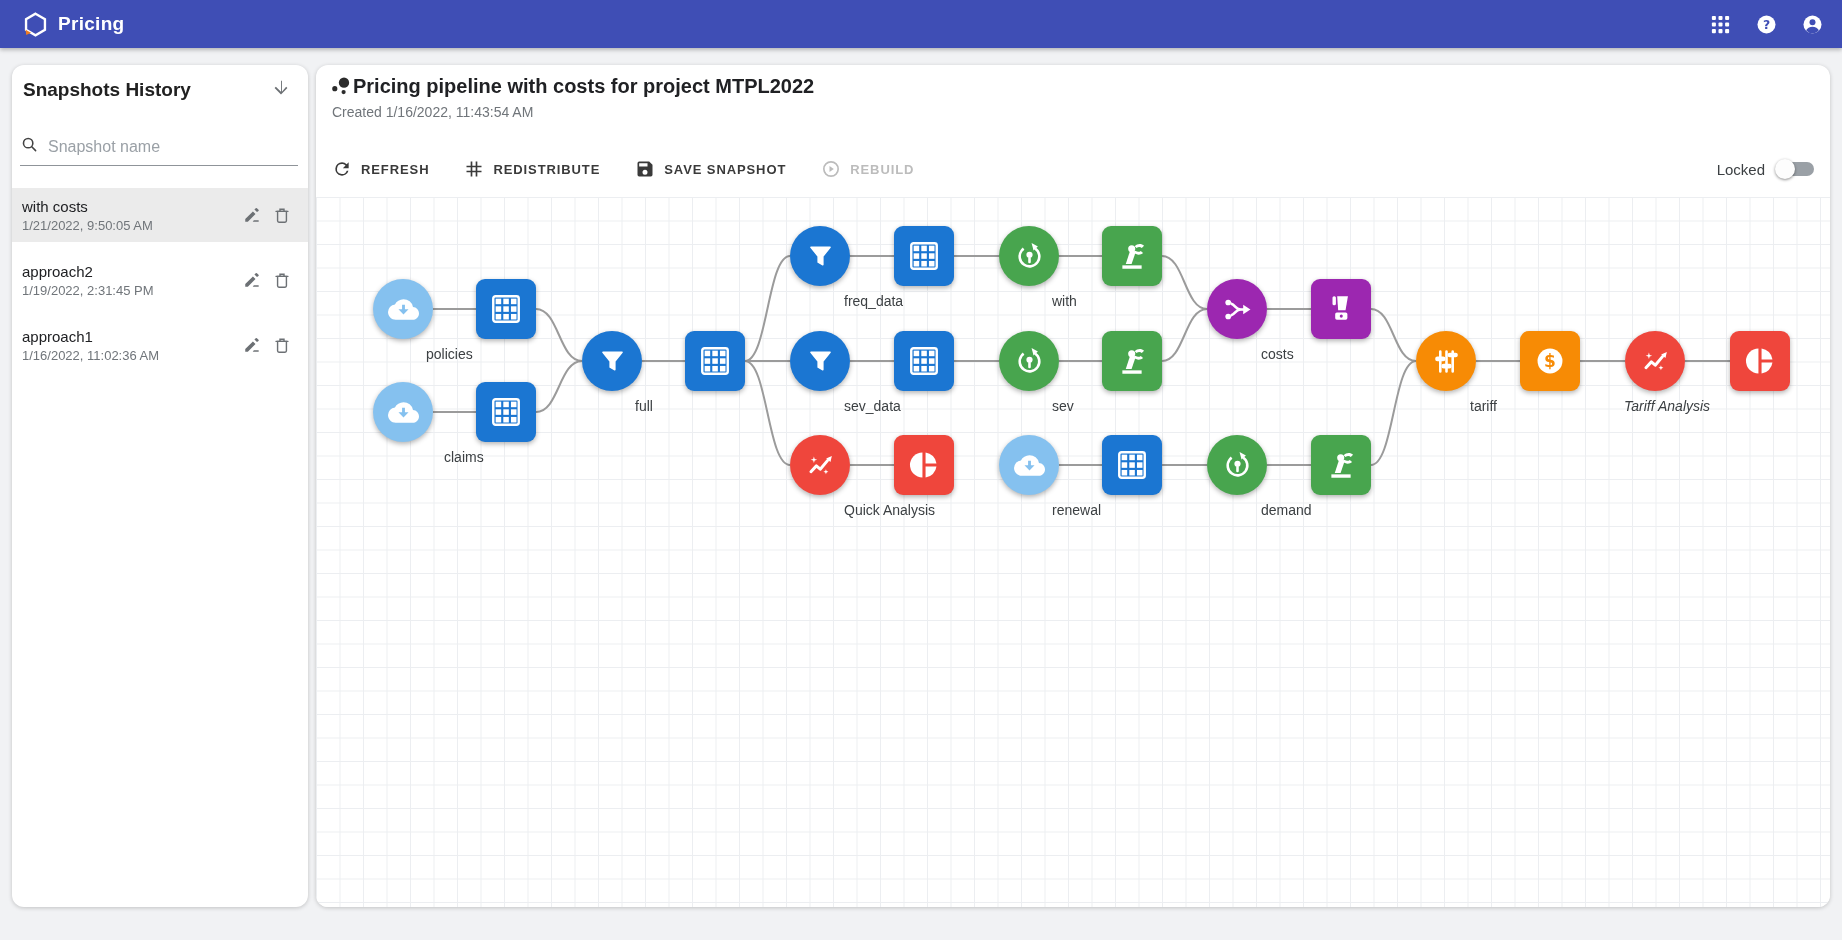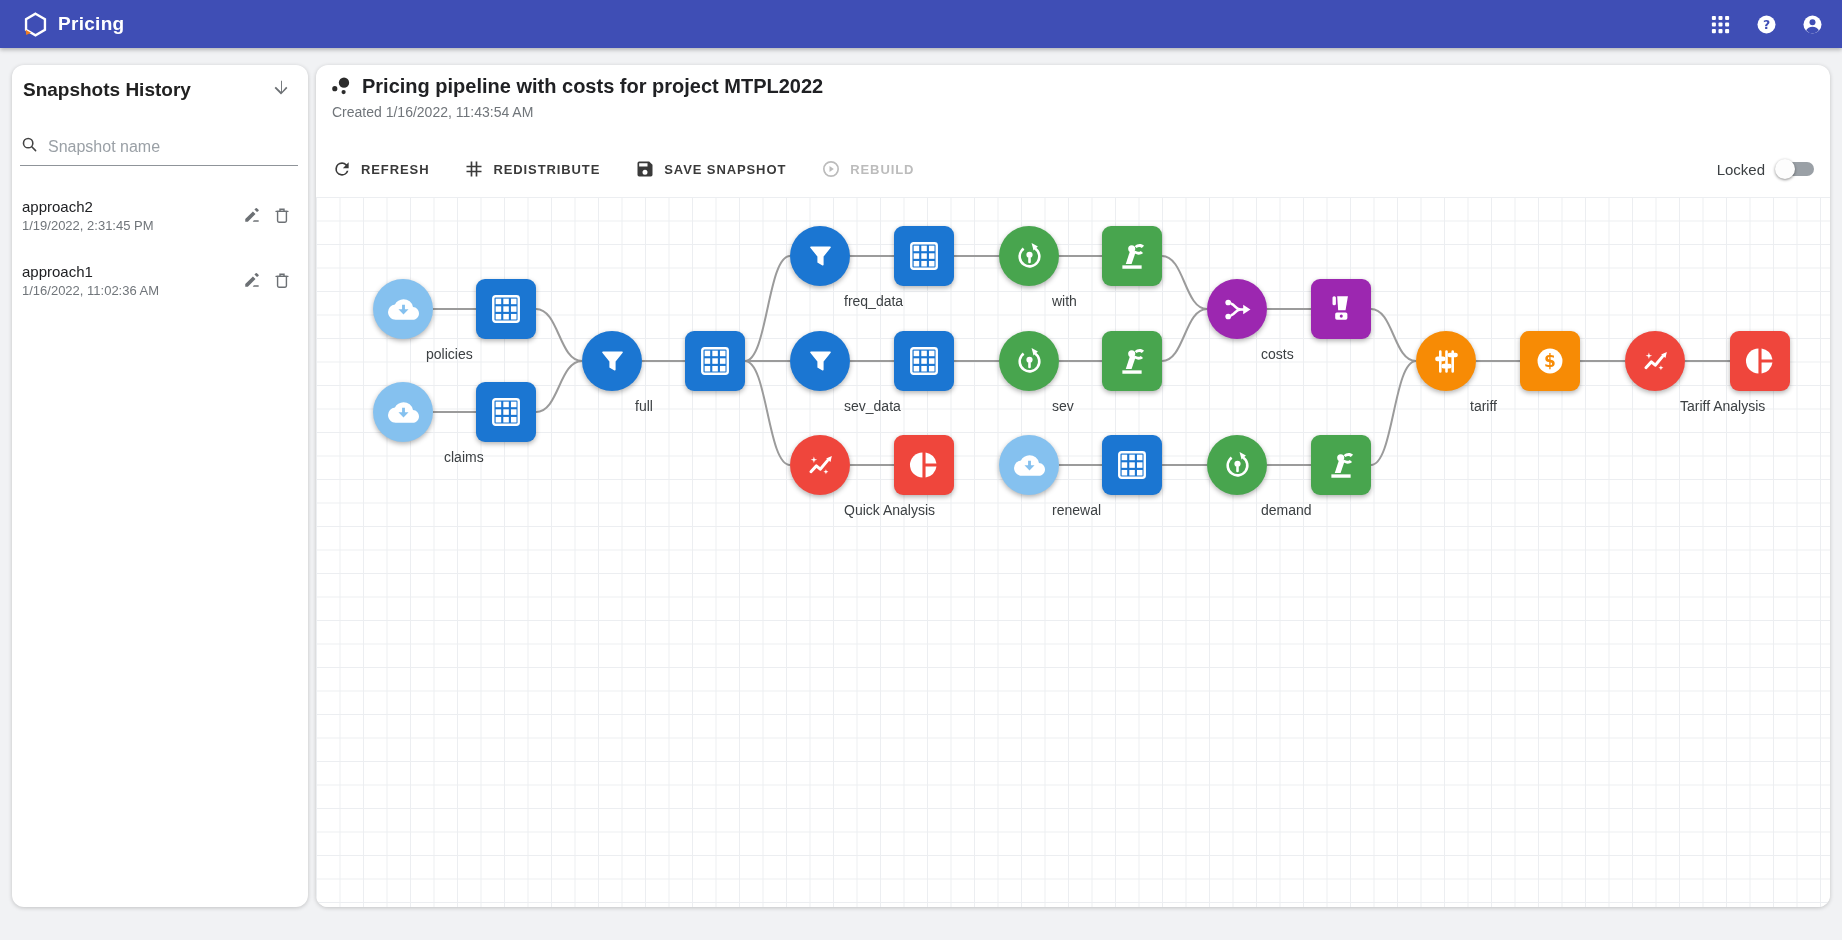--- a/index.html
+++ b/index.html
@@ -40,21 +40,21 @@
   .snap-name { font-size: 15px; color: #202124; }
   .snap-time { font-size: 13px; color: #70757a; }
   .row-icon { position: absolute; width: 20px; height: 20px; top: 17px; cursor: pointer; }
   .row-icon svg { width: 100%; height: 100%; display: block; }
   .row-icon.edit { right: 46px; }
   .row-icon.del  { right: 16px; }
 
   
   .main-header { position: absolute; top: 0; left: 0; right: 0; display: flex;
                  justify-content: space-between; align-items: flex-start; padding: 10px 14px 0 14px; }
-  .title-row { display: flex; align-items: flex-end; gap: 9px; }
+  .title-row { display: flex; align-items: flex-end; }
   .title-row svg { width: 23px; height: 23px; }
   .page-title { font-size: 20px; font-weight: 700; color: #202124; }
   .created { font-size: 14px; color: #70757a; margin: 6px 0 0 2px; }
   .header-actions { display: flex; align-items: center; gap: 30px; margin-top: 7px; }
   .text-btn { color: var(--accent, #3f4eb5); font-size: 14px; font-weight: 700; letter-spacing: .5px; cursor: pointer; }
   .primary-btn { height: 34px; background: var(--accent, #3f4eb5); color: #fff; border: none; border-radius: 6px;
                  display: flex; align-items: center; gap: 10px; padding: 0 17px; font-size: 14px; font-weight: 700;
                  letter-spacing: .5px; font-family: "Liberation Sans", sans-serif; cursor: pointer;
                  box-shadow: 0 2px 4px rgba(0,0,0,.28); }
   .primary-btn svg { width: 19px; height: 19px; }
@@ -144,20 +144,37 @@
     <div class="search-row">
       <span>
         <svg viewBox="0 0 24 24" fill="none">
             <circle cx="10.3" cy="10.3" r="5.9" stroke="#444" stroke-width="2"></circle>
             <path d="M14.9 14.9l4.8 4.8" stroke="#444" stroke-width="2" stroke-linecap="round"></path>
           </svg>
       </span>
       <input type="text" placeholder="Snapshot name" style="">
     </div>
     <div class="snap-list">
+      <div class="snap-item selected">
+        <span class="snap-name">with costs</span>
+        <span class="snap-time">1/21/2022, 9:50:05 AM</span>
+        <span class="row-icon edit">
+          <svg viewBox="0 0 24 24" fill="#6c7074">
+              <path d="M3.9 16.9V20h3.1L16.2 10.8l-3.1-3.1zM19.8 7.1a1 1 0 0 0 0-1.4l-1.9-1.9a1 1 0 0 0-1.4 0l-1.6 1.55 3.1 3.1z"></path>
+              <path d="M14.2 18.4 12.9 20H20v-1.6z"></path>
+            </svg>
+        </span>
+        <span class="row-icon del">
+          <svg viewBox="0 0 24 24" fill="none" stroke="#6c7074" stroke-width="1.7">
+              <path d="M6.7 7.6h10.6V19c0 .9-.75 1.6-1.65 1.6H8.35c-.9 0-1.65-.7-1.65-1.6z"></path>
+              <path d="M4.8 7.6h14.4" stroke-linecap="round"></path>
+              <path d="M9.6 7.4V5h4.8v2.4"></path>
+            </svg>
+        </span>
+      </div>
       <div class="snap-item">
         <span class="snap-name">approach2</span>
         <span class="snap-time">1/19/2022, 2:31:45 PM</span>
         <span class="row-icon edit">
           <svg viewBox="0 0 24 24" fill="#6c7074">
               <path d="M3.9 16.9V20h3.1L16.2 10.8l-3.1-3.1zM19.8 7.1a1 1 0 0 0 0-1.4l-1.9-1.9a1 1 0 0 0-1.4 0l-1.6 1.55 3.1 3.1z"></path>
               <path d="M14.2 18.4 12.9 20H20v-1.6z"></path>
             </svg>
         </span>
         <span class="row-icon del">
@@ -582,16 +599,16 @@
           <span>
             <svg viewBox="0 0 24 24">
               <g fill="#fff">
                 <path d="M10.9 3.2a8.8 8.8 0 0 0 0 17.6z"></path>
                 <path d="M13.1 3.2a8.9 8.9 0 0 1 7.7 7.7h-7.7z"></path>
                 <path d="M13.1 13.1h7.7a8.9 8.9 0 0 1-7.7 7.7z"></path>
               </g>
             </svg>
           </span>
         </div>
-        <div class="node-label" style="left: 1364px; top: 201px;">Tariff Analysis</div>
+        <div class="node-label" style="left: 1308px; top: 201px; font-style: italic;">Tariff Analysis</div>
       </div>
   </section>
 </div>
 
 </body></html>

